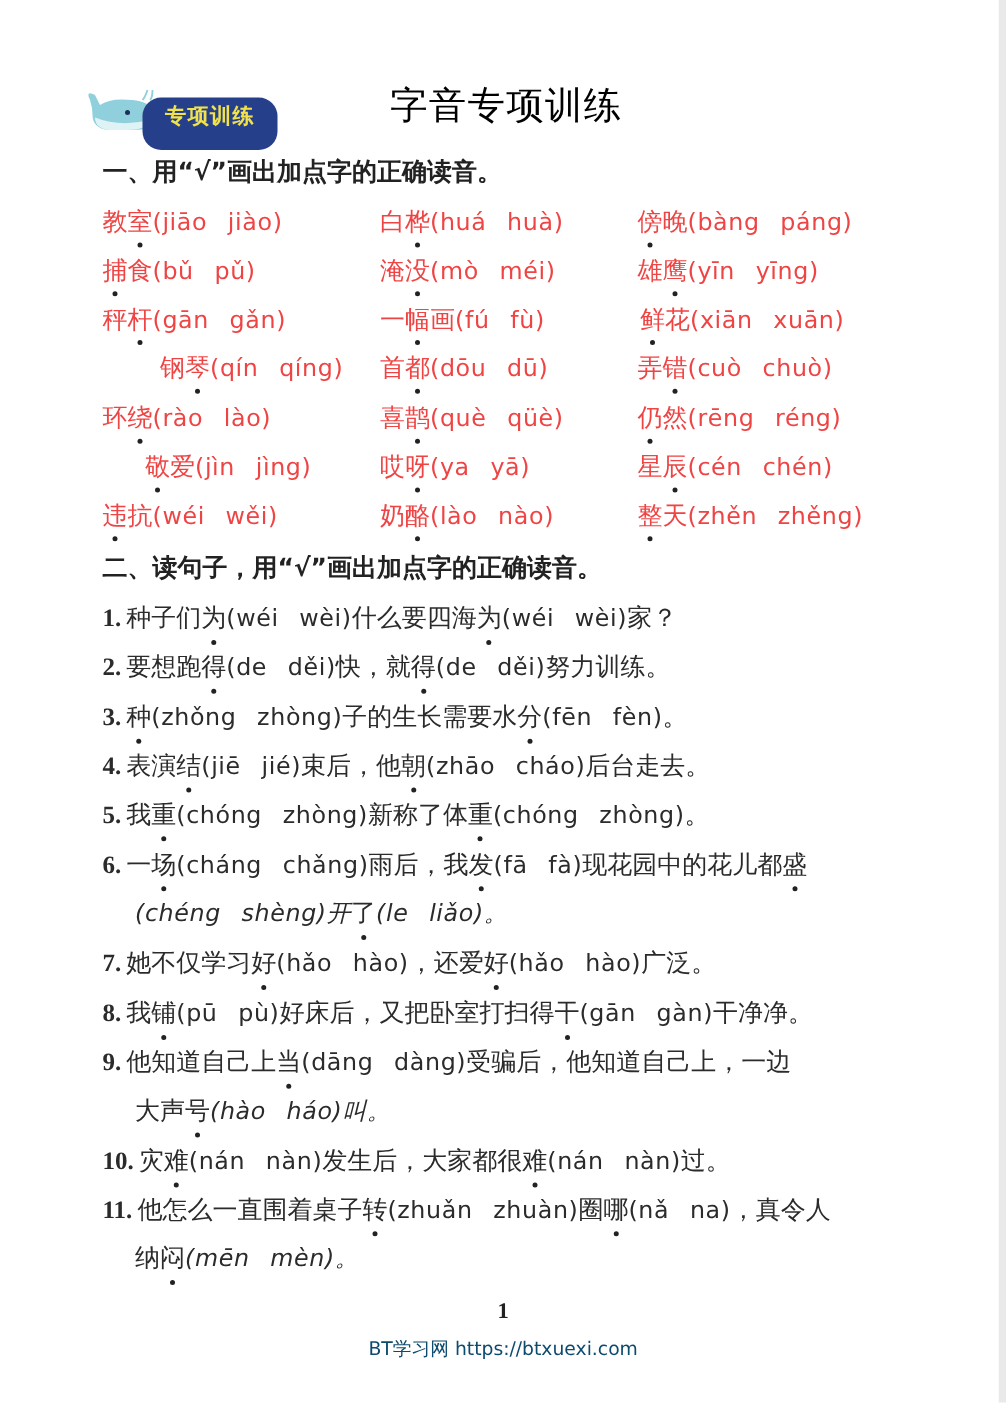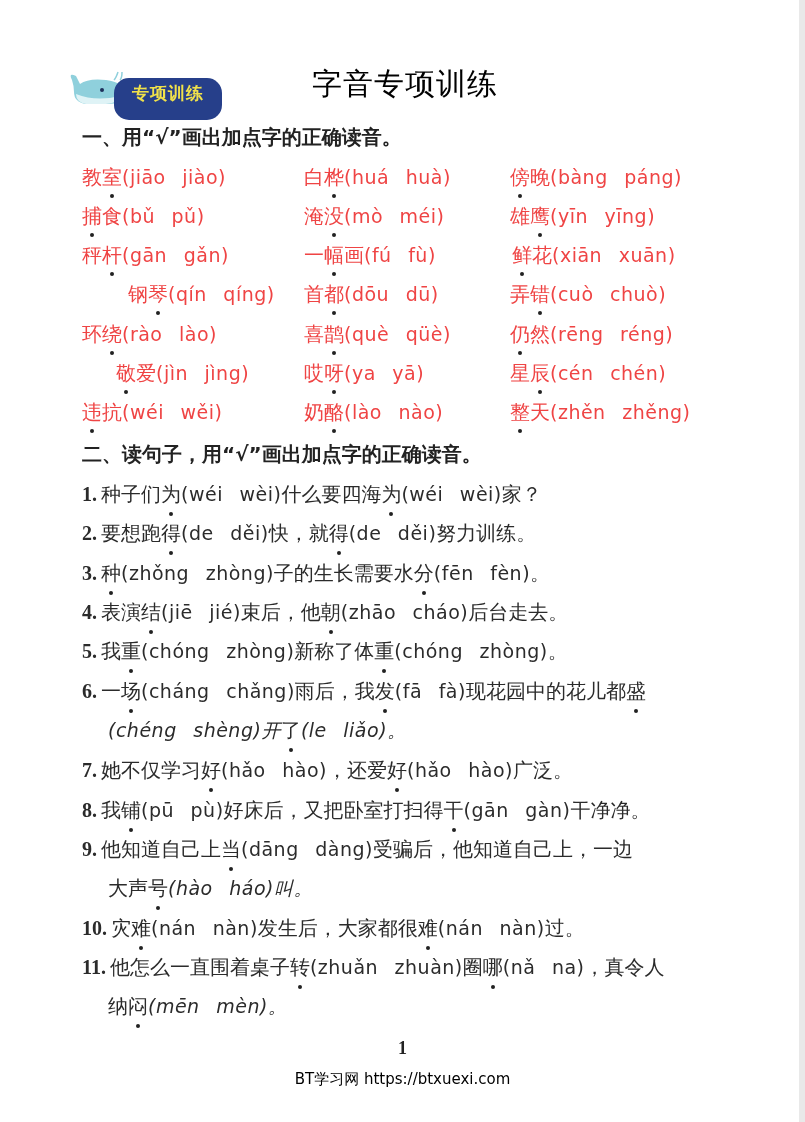--- a/index.html
+++ b/index.html
@@ -32,21 +32,21 @@
   .sent .num { font-family: "Liberation Serif", "DejaVu Serif", serif; font-weight: bold; font-size: 20px; margin-right: 4px; }
   .sent .py { font-size: 19px; letter-spacing: 0.5px; }
   .cont { position: absolute; left: 108px; font-size: 20px; line-height: 26px; white-space: nowrap; }
   .cont .py { font-size: 19px; letter-spacing: 0.5px; font-style: italic; }
   .page-number {
     position: absolute; left: 0; width: 805px; top: 1038px; text-align: center;
     font-family: "Liberation Serif", serif; font-weight: bold; font-size: 18px; color: #222;
   }
   .footer {
     position: absolute; left: 0; width: 805px; top: 1070px; text-align: center;
-    font-size: 15px; color: #000000;
+    font-size: 15px; color: #0c4a6e;
   }
 </style>
 </head>
 <body>
 
 <div class="right-edge"></div>
 
 <div class="badge">
   <svg class="whale" viewBox="0 0 72 38">
     <path d="M6 10 Q2 2 10 6 Q12 10 14 14 Q22 8 40 10 Q58 12 60 24 Q60 34 40 34 L20 34 Q8 32 8 22 Q8 16 6 10 Z" fill="#8fd0dc"></path>

